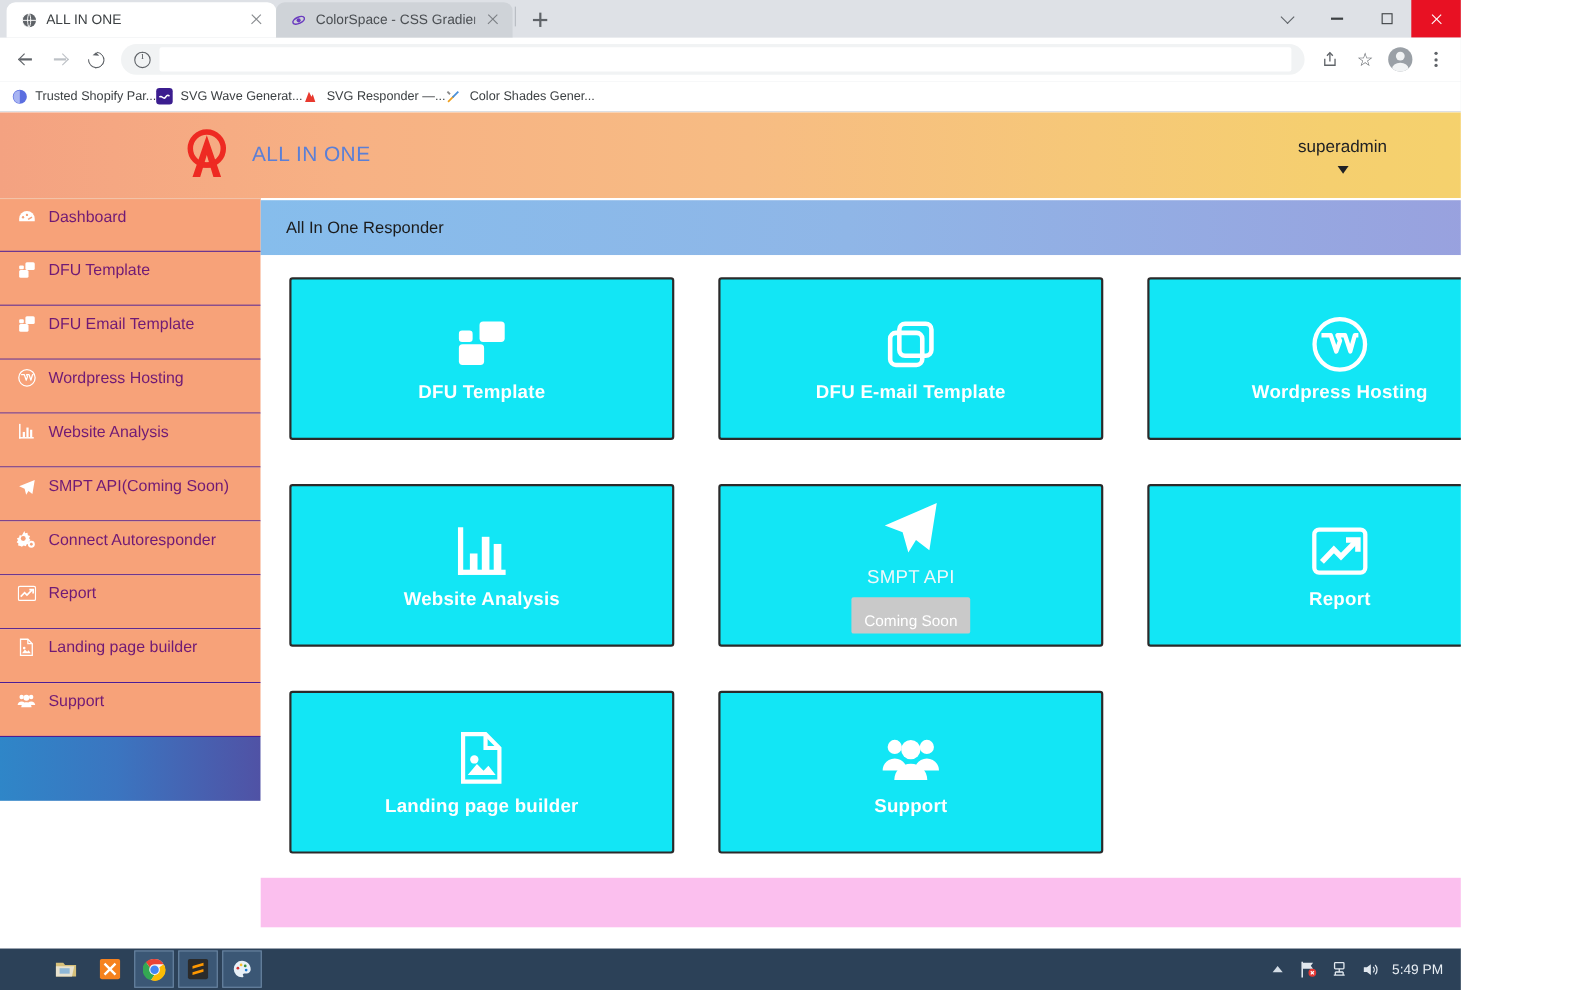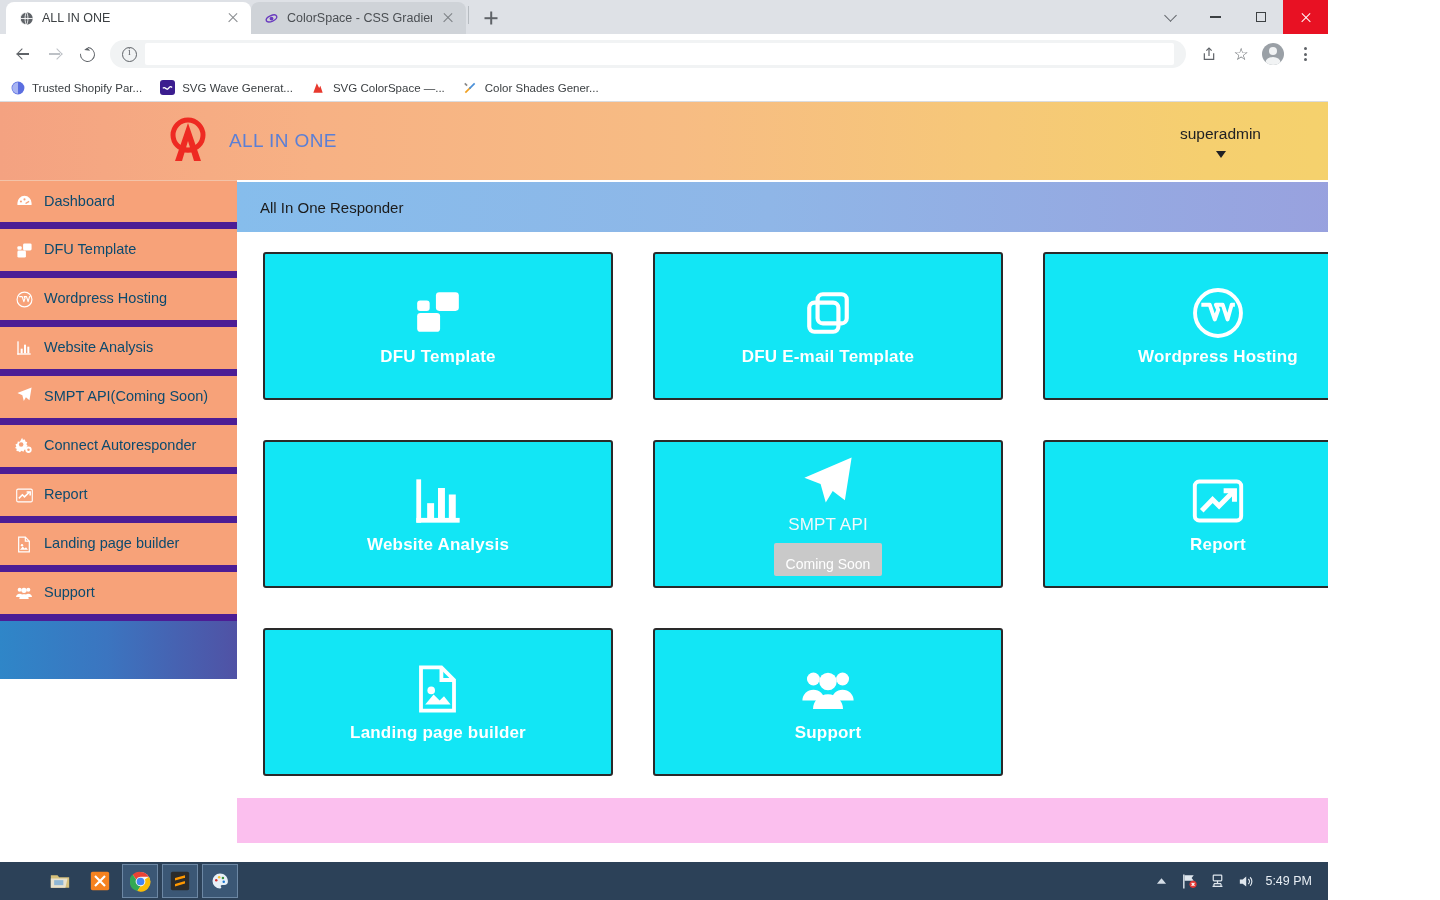--- a/index.html
+++ b/index.html
@@ -81,21 +81,21 @@
   .info-icon:after { content:"i"; position:absolute; left:0; right:0; top:-2px; text-align:center; font-size:10px; color:#5f6368; font-family:"Liberation Serif", serif; }
   .omni-input { flex:1; height:22px; background:#ffffff; border:none; outline:none; font-size:13px; color:#202124; border-radius:2px; }
   .tb-right { display:flex; align-items:center; gap:2px; }
   .star-ic { font-size:17px; color:#5f6368; line-height:1; }
   .avatar-ic { width:22px; height:22px; border-radius:50%; background:#9aa0a6; position:relative; overflow:hidden; }
   .avatar-ic:before { content:""; position:absolute; left:50%; top:3.5px; width:8px; height:8px; border-radius:50%; background:#f1f3f4; transform:translateX(-50%); }
   .avatar-ic:after { content:""; position:absolute; left:50%; bottom:-3px; width:15px; height:11px; border-radius:50%; background:#f1f3f4; transform:translateX(-50%); }
   .kebab { width:20px; height:20px; display:flex; flex-direction:column; align-items:center; justify-content:center; gap:2.4px; }
   .kebab span { width:3px; height:3px; border-radius:50%; background:#5f6368; }
 
-  .bookmarks { height:28px; background:#ffffff; display:flex; align-items:center; padding:0 10px; gap:18px; border-bottom:1px solid #dadce0; }
+  .bookmarks { height:28px; background:#ffffff; display:flex; align-items:center; padding:0 10px; border-bottom:1px solid #dadce0; }
   .bm { display:flex; align-items:center; gap:7px; font-size:11.5px; color:#3c4043; white-space:nowrap; }
   .bm-ic { width:15px; height:15px; flex:0 0 15px; display:flex; align-items:center; justify-content:center; font-size:11px; border-radius:3px; }
 
   
   .viewport { flex:1; position:relative; background:#ffffff; overflow:hidden; display:flex; }
   .page { width:1425px; position:relative; background:#ffffff; }
 
   
   .app-header {
     height:78px; background:linear-gradient(90deg,#f4a281 0%,#f7b184 22%,#f7bc83 48%,#f6c878 70%,#f5cf6f 85%,#f5d36b 100%);
@@ -107,23 +107,23 @@
   .user-menu {
     position:absolute; right:160px; display:flex; align-items:center; gap:8px;
     font-size:15.5px; color:#202124;flex-direction:column;
   }
   .caret { width:0; height:0; border-left:5.5px solid transparent; border-right:5.5px solid transparent; border-top:7px solid #202124; }
 
   
   .body-row { display:flex; align-items:flex-start; }
   .sidebar { width:237px; flex:0 0 237px; }
   .side-item {
-    min-height:49px; background:#f7a279; border-bottom:7px solid #4c1d95;
-    display:flex; align-items:center; gap:10px; padding:8px 12px 8px 14px;
-    font-size:14.5px; color:#0c4a6e; line-height:1.35;
+    min-height:49px; background:#f7a279; border-bottom:1px solid #4c1d95;
+    display:flex; align-items:flex-start; gap:10px; padding:8px 12px 8px 14px;
+    font-size:14.5px; color:#701a75; line-height:1.35;
   }
   .side-item:first-child { border-top:1px solid #f3c3a8; }
   .side-ic { width:20px; flex:0 0 20px; display:flex; align-items:center; justify-content:center; color:#ffffff; }
   .side-foot { height:58px; background:linear-gradient(90deg,#2f86c8 0%,#3b75c0 45%,#5052a5 100%); }
 
   
   .content { flex:1; }
   .page-title-bar {
     height:50px; margin:2px 0 0 0; background:linear-gradient(90deg,#86bdec 0%,#8fb6e7 45%,#9a9edd 100%);
     display:flex; align-items:center; padding-left:23px; font-size:15px; color:#1b1b1b;
@@ -259,21 +259,21 @@
           </svg>
       </span>
       <span>SVG Wave Generat...</span>
     </div>
     <div class="bm">
       <span class="bm-ic">
         <svg width="14" height="14" viewBox="0 0 24 24">
             <path d="M4 20L10 4l4 8 2-4 4 12z" fill="#e8392e"></path>
           </svg>
       </span>
-      <span>SVG ColorSpace —...</span>
+      <span>SVG Responder —...</span>
     </div>
     <div class="bm">
       <span class="bm-ic">
         <svg width="14" height="14" viewBox="0 0 24 24">
             <path d="M3 19l9-9 2 2-9 9z" fill="#f0a020"></path>
             <path d="M21 5l-9 9-2-2 9-9z" fill="#4a90d9"></path>
             <path d="M2 5l4 4 2-2-4-4z" fill="#888"></path>
           </svg>
       </span>
       <span>Color Shades Gener...</span>
@@ -321,20 +321,30 @@
             <span class="side-ic">
               <svg width="17" height="17" viewBox="0 0 24 24" fill="#fff">
                   <rect x="10" y="2" width="12" height="10" rx="2"></rect>
                   <rect x="2" y="12" width="12" height="10" rx="2"></rect>
                   <rect x="2" y="6" width="6" height="5" rx="1.5"></rect>
                 </svg>
             </span>
             <span>DFU Template</span>
           </div>
 
+          <div class="side-item">
+            <span class="side-ic">
+              <svg width="17" height="17" viewBox="0 0 24 24" fill="#fff">
+                  <rect x="10" y="2" width="12" height="10" rx="2"></rect>
+                  <rect x="2" y="12" width="12" height="10" rx="2"></rect>
+                  <rect x="2" y="6" width="6" height="5" rx="1.5"></rect>
+                </svg>
+            </span>
+            <span>DFU Email Template</span>
+          </div>
 
           <div class="side-item">
             <span class="side-ic">
               <svg width="17" height="17" viewBox="0 0 24 24">
                   <circle cx="12" cy="12" r="10.5" fill="none" stroke="#fff" stroke-width="1.6"></circle>
                   <path d="M4.5 8h4.2l2.4 7 1.6-4.6-1.2-2.4h3.3l2.3 7 2-7h1.4" stroke="#fff" stroke-width="1.6" fill="none" stroke-linejoin="round"></path>
                 </svg>
             </span>
             <span>Wordpress Hosting</span>
           </div>

